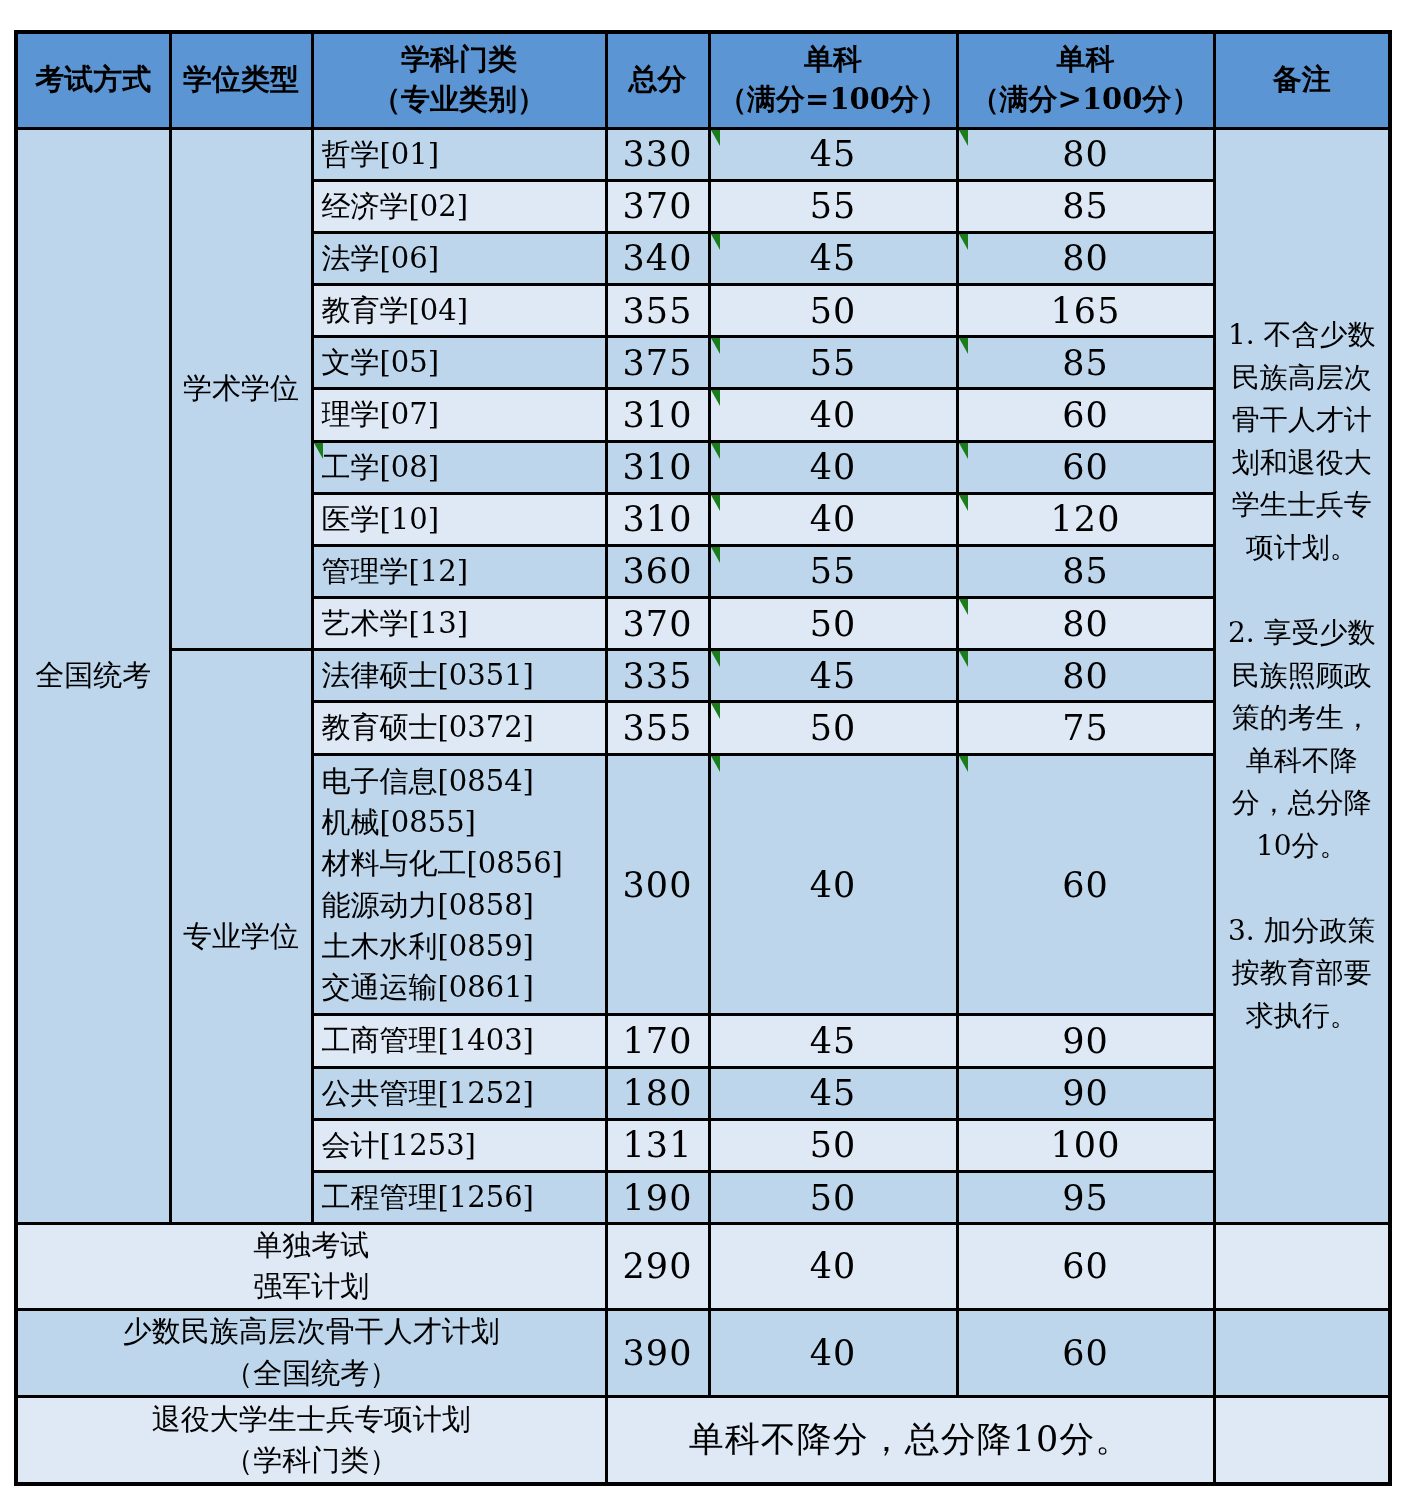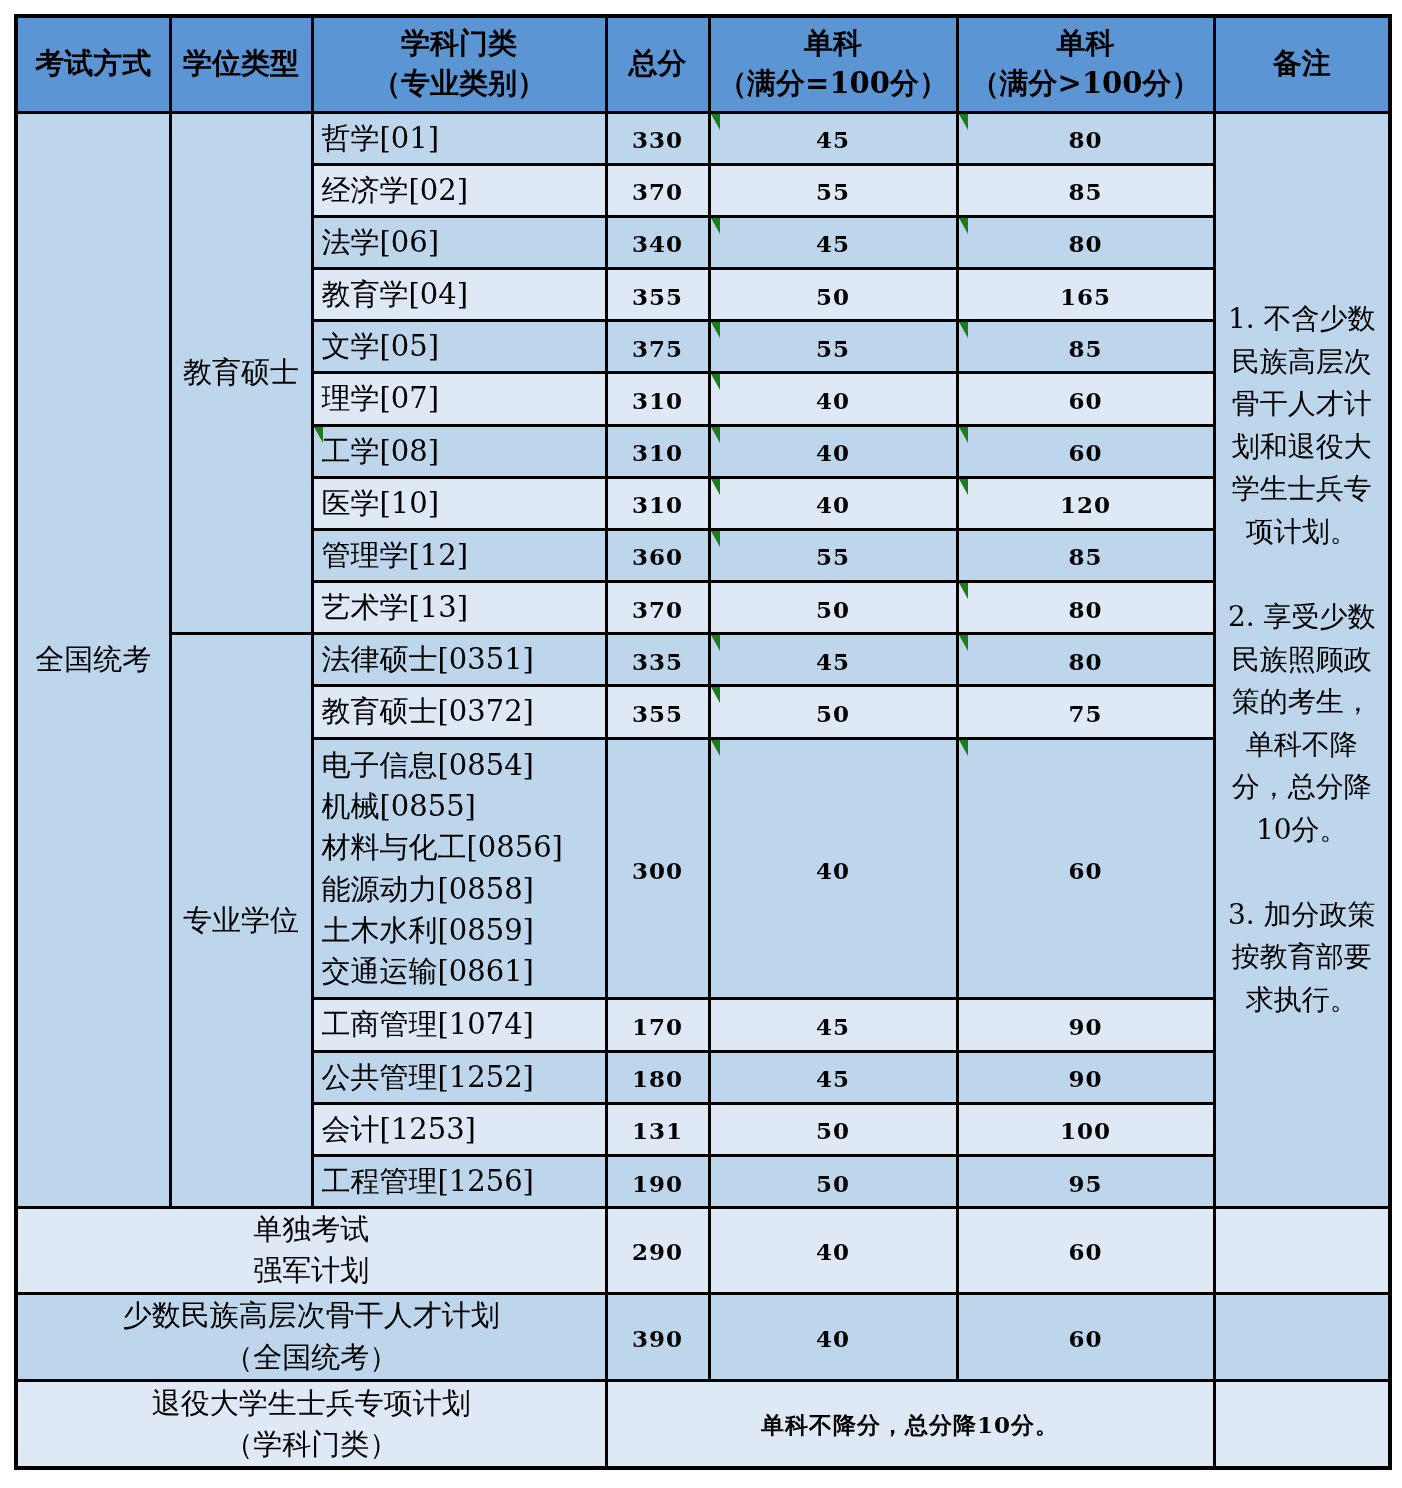--- a/index.html
+++ b/index.html
@@ -1,32 +1,32 @@
 <!DOCTYPE html>
 <html style="--header-bg: #5b95d3; --row-dark: #bdd6ec; --row-light: #dfe9f5; --border: #000000; --tri: #1a7c1a; --text: #000000;"><head>
 <meta charset="utf-8">
 <style>
   html,body{margin:0;padding:0;background:#ffffff;}
   .canvas{position:relative;width:1402px;height:1488px;background:#ffffff;overflow:hidden;
           font-family:"DejaVu Serif","Liberation Serif",serif;color:var(--text,#000);}
-  table{position:absolute;left:14px;top:14px;width:1374px;height:1456px;
+  table{position:absolute;left:14px;top:30px;width:1374px;height:1456px;
         border-collapse:collapse;table-layout:fixed;border:4px solid var(--border,#000);}
   th,td{border:3px solid var(--border,#000);vertical-align:middle;text-align:center;
         position:relative;overflow:hidden;padding:0;}
   thead tr{height:96px;}
   th{background:var(--header-bg,#5b95d3);font-size:29px;font-weight:bold;}
   .txt{white-space:pre-line;display:inline-block;}
   .dark{background:var(--row-dark,#bdd6ec);}
   .light{background:var(--row-light,#dfe9f5);}
   tr.reg{height:52px;}
   tr.sp0{height:85px;}
   tr.sp1{height:87px;}
   tr.sp2{height:88px;}
   td{font-size:29px;}
-  td.num .txt{font-size:23px;letter-spacing:1px;font-weight:bold;}
+  td.num .txt{font-size:35px;letter-spacing:1px;}
   td.name{text-align:left;}
   td.name .txt{padding:4px 8px;line-height:1.42;text-align:left;}
   td.remark{text-align:left;}
   td.remark .txt{padding:0 7px;font-size:28px;line-height:1.52;text-align:center;}
   td.speclabel .txt{line-height:1.42;}
   .tri{position:absolute;top:0;left:0;width:0;height:0;
        border-top:16px solid var(--tri,#1a7c1a);border-left:9px solid transparent;}
 </style>
 </head>
 <body>
@@ -52,21 +52,21 @@
         <th><span class="txt">单科
 （满分=100分）</span></th>
         <th><span class="txt">单科
 （满分&gt;100分）</span></th>
         <th><span class="txt">备注</span></th>
       </tr>
     </thead>
     <tbody id="tbody">
         <tr class="reg">
           <td class="dark" rowspan="17"><span class="txt">全国统考</span></td>
-          <td class="dark" rowspan="10"><span class="txt">教育硕士</span></td>
+          <td class="dark" rowspan="10"><span class="txt">学术学位</span></td>
           <td class="dark name"><span class="txt">哲学[01]</span></td>
           <td class="dark num"><span class="txt">330</span></td>
           <td class="dark num"><span class="tri"></span><span class="txt">45</span></td>
           <td class="dark num"><span class="tri"></span><span class="txt">80</span></td>
           <td class="dark remark" rowspan="17"><span class="txt">1. 不含少数民族高层次骨干人才计划和退役大学生士兵专项计划。
 
 2. 享受少数民族照顾政策的考生，单科不降分，总分降10分。
 
 3. 加分政策按教育部要求执行。</span></td>
         </tr>
@@ -142,21 +142,21 @@
 机械[0855]
 材料与化工[0856]
 能源动力[0858]
 土木水利[0859]
 交通运输[0861]</span></td>
           <td class="dark num"><span class="txt">300</span></td>
           <td class="dark num"><span class="tri"></span><span class="txt">40</span></td>
           <td class="dark num"><span class="tri"></span><span class="txt">60</span></td>
         </tr>
         <tr class="reg">
-          <td class="light name"><span class="txt">工商管理[1074]</span></td>
+          <td class="light name"><span class="txt">工商管理[1403]</span></td>
           <td class="light num"><span class="txt">170</span></td>
           <td class="light num"><span class="txt">45</span></td>
           <td class="light num"><span class="txt">90</span></td>
         </tr>
         <tr class="reg">
           <td class="dark name"><span class="txt">公共管理[1252]</span></td>
           <td class="dark num"><span class="txt">180</span></td>
           <td class="dark num"><span class="txt">45</span></td>
           <td class="dark num"><span class="txt">90</span></td>
         </tr>

